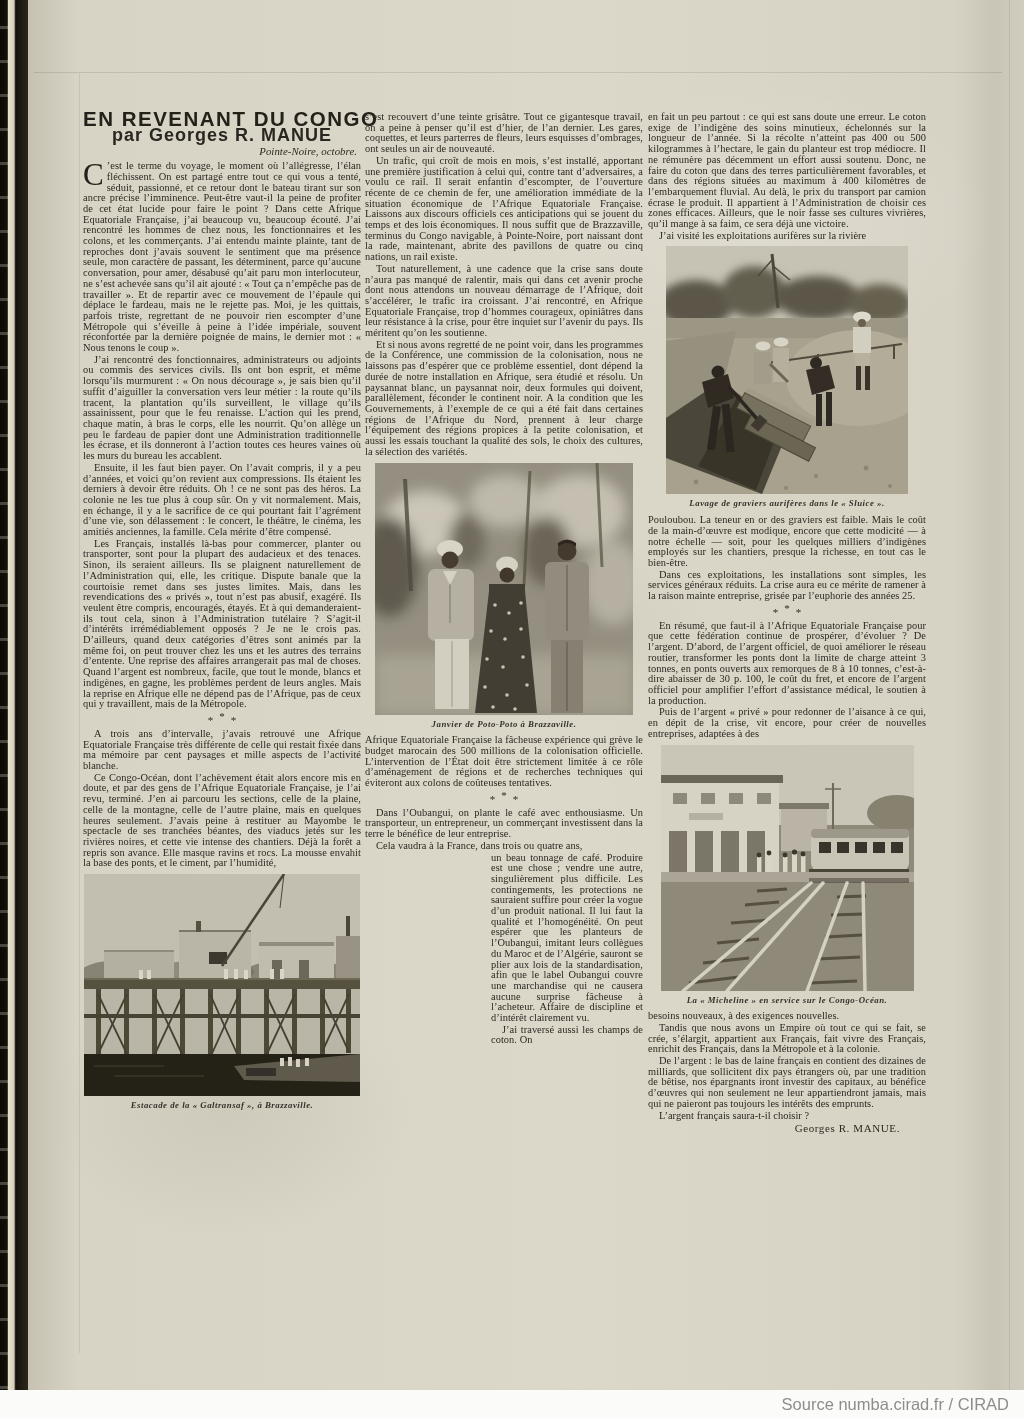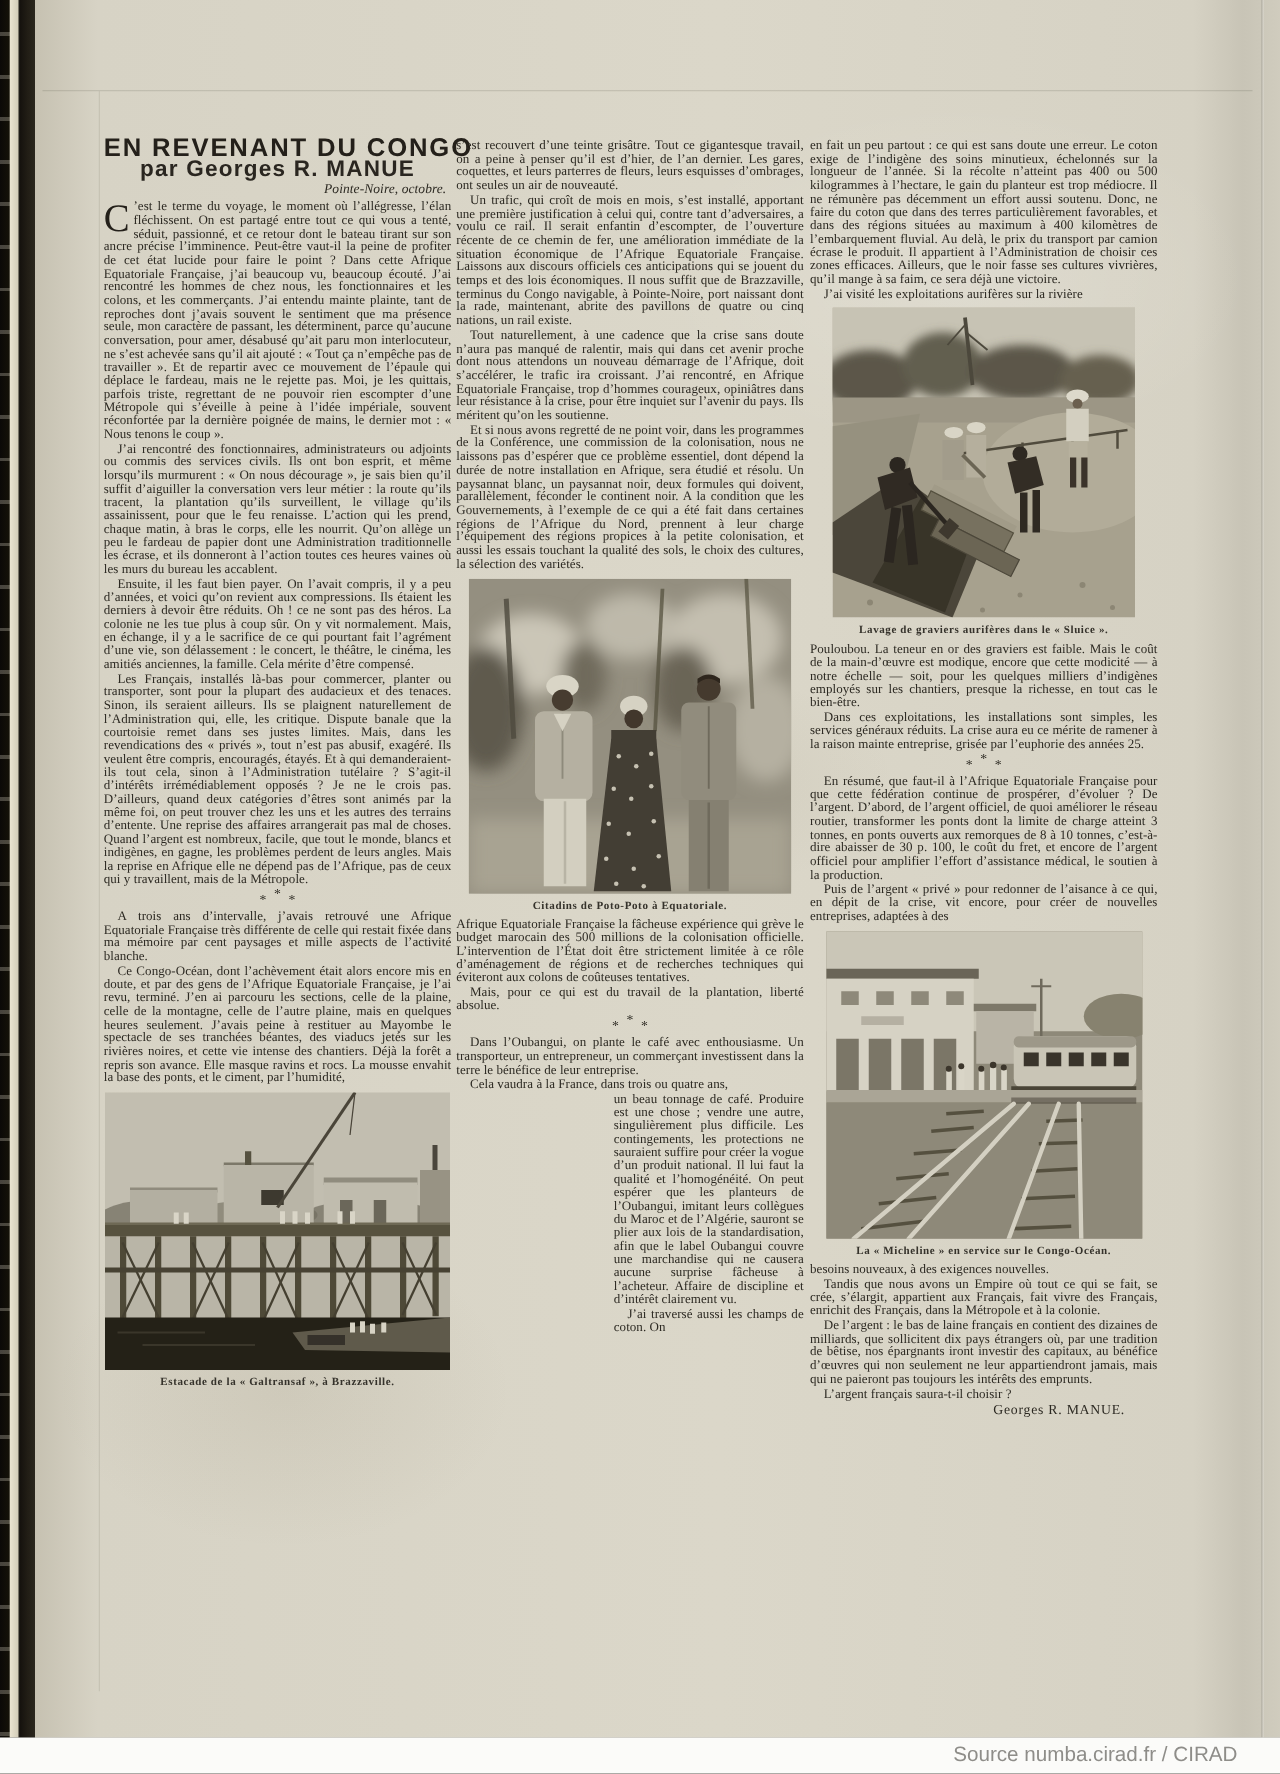--- a/index.html
+++ b/index.html
@@ -52,26 +52,26 @@
   .art-dateline{font-style:italic;text-align:right;font-size:10.8px;margin:5px 4px 4px 0;}
   .dropcap{float:left;font-size:31px;line-height:25px;padding:1px 3px 0 0;color:#24201a;}
   
   .asterism{text-align:center;margin:4px 0 3px;font-size:11px;line-height:12px;}
   .asterism span{display:inline-block;margin:0 3px;}
   .asterism span:nth-child(2){transform:translateY(-4.5px);}
   
   .photo{margin:5px auto 0;display:block;}
   .photo svg{display:block;}
   .caption{font-size:8.8px;font-weight:bold;text-align:center;letter-spacing:.5px;
-           color:#35322b;margin:4px 0 6px;}
+           color:#35322b;margin:4px 0 6px;font-style:italic;}
   .narrow{margin-left:126px;width:152px;}
   .signature{text-align:right;padding-right:26px;font-size:11px;letter-spacing:.6px;margin-top:2px;}
   
   .source-band{position:absolute;left:0;top:1390px;width:1024px;height:29px;background:#fbfbf9;
-    display:flex;align-items:center;justify-content:flex-end;box-sizing:border-box;padding-right:34px;
+    display:flex;align-items:center;justify-content:flex-end;box-sizing:border-box;padding-right:15px;
     font-family:"Liberation Sans",sans-serif;font-size:16.5px;color:#8e8d89;}
 </style>
 </head>
 <body>
 
 <div class="binding">
   <div class="marks"></div>
 </div>
 
 <div class="page">
@@ -230,24 +230,23 @@
         </g>
 
         <circle cx="192" cy="88" r="9.5" fill="#453a2e"></circle>
         <path d="M183,84 q9,-8 18,0 l0,-4 q-9,-7 -18,0 z" fill="#2e261d"></path>
         <rect x="170" y="99" width="44" height="78" rx="6" fill="#918c7d"></rect>
         <line x1="192" y1="102" x2="192" y2="168" stroke="#6f6a5c" stroke-width="1.5"></line>
         <rect x="176" y="177" width="32" height="73" fill="#858071"></rect>
         <line x1="192" y1="179" x2="192" y2="248" stroke="#6f6a5c" stroke-width="2"></line>
       </svg>
     </div>
-    <div class="caption">Citadins de Poto-Poto à Equatoriale.</div>
+    <div class="caption">Janvier de Poto-Poto à Brazzaville.</div>
 
     <p class="noindent">Afrique Equatoriale Française la fâcheuse expérience qui grève le budget marocain des 500 millions de la colonisation officielle. L’intervention de l’État doit être strictement limitée à ce rôle d’aménagement de régions et de recherches techniques qui éviteront aux colons de coûteuses tentatives.</p>
-    <p>Mais, pour ce qui est du travail de la plantation, liberté absolue.</p>
 
     <div class="asterism">
       <span>*</span><span>*</span><span>*</span>
     </div>
 
     <p>Dans l’Oubangui, on plante le café avec enthousiasme. Un transporteur, un entrepreneur, un commerçant investissent dans la terre le bénéfice de leur entreprise.</p>
     <p>Cela vaudra à la France, dans trois ou quatre ans,</p>
     <div class="narrow">
       <p class="noindent">un beau tonnage de café. Produire est une chose ; vendre une autre, singulièrement plus difficile. Les contingements, les protections ne sauraient suffire pour créer la vogue d’un produit national. Il lui faut la qualité et l’homogénéité. On peut espérer que les planteurs de l’Oubangui, imitant leurs collègues du Maroc et de l’Algérie, sauront se plier aux lois de la standardisation, afin que le label Oubangui couvre une marchandise qui ne causera aucune surprise fâcheuse à l’acheteur. Affaire de discipline et d’intérêt clairement vu.</p>
       <p>J’ai traversé aussi les champs de coton. On</p>

